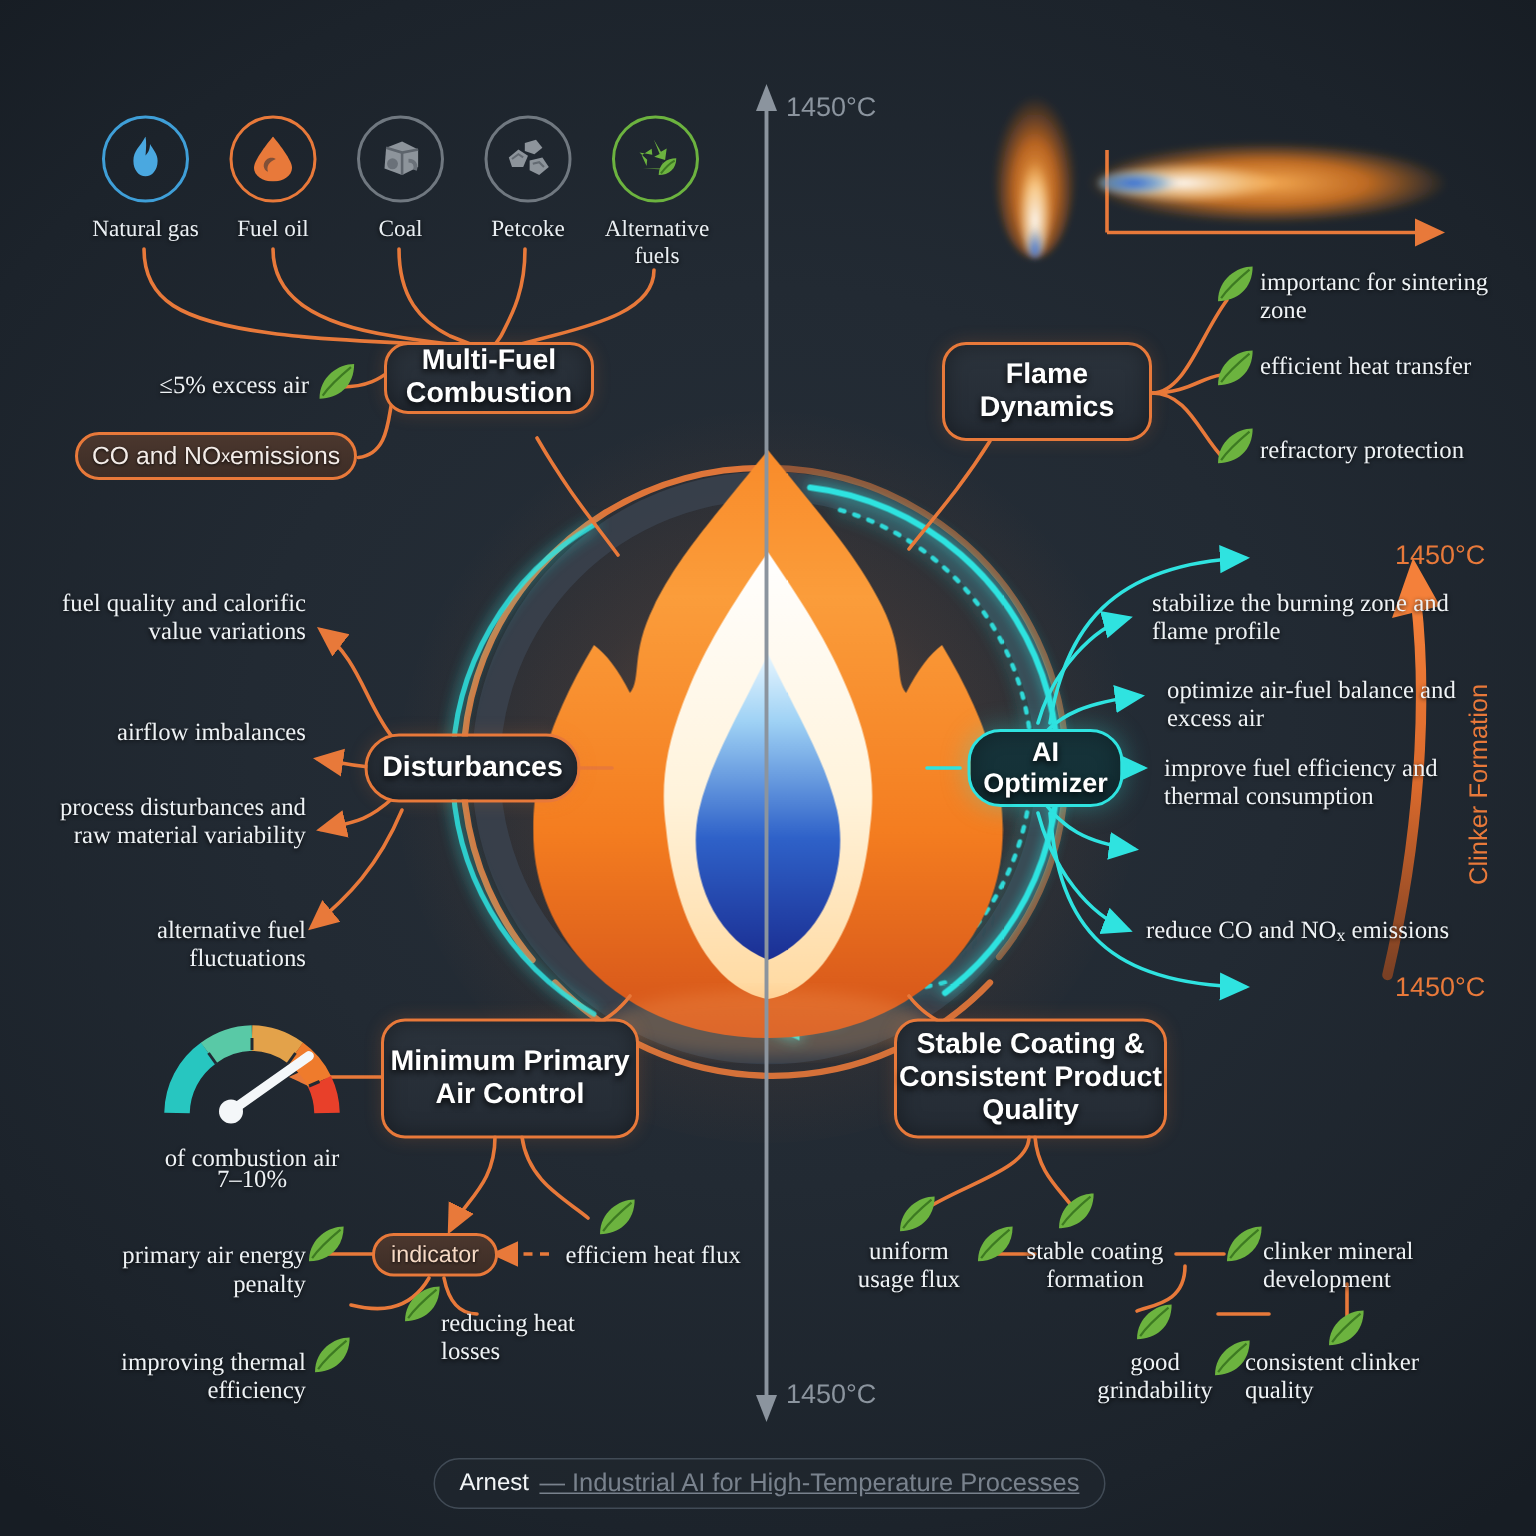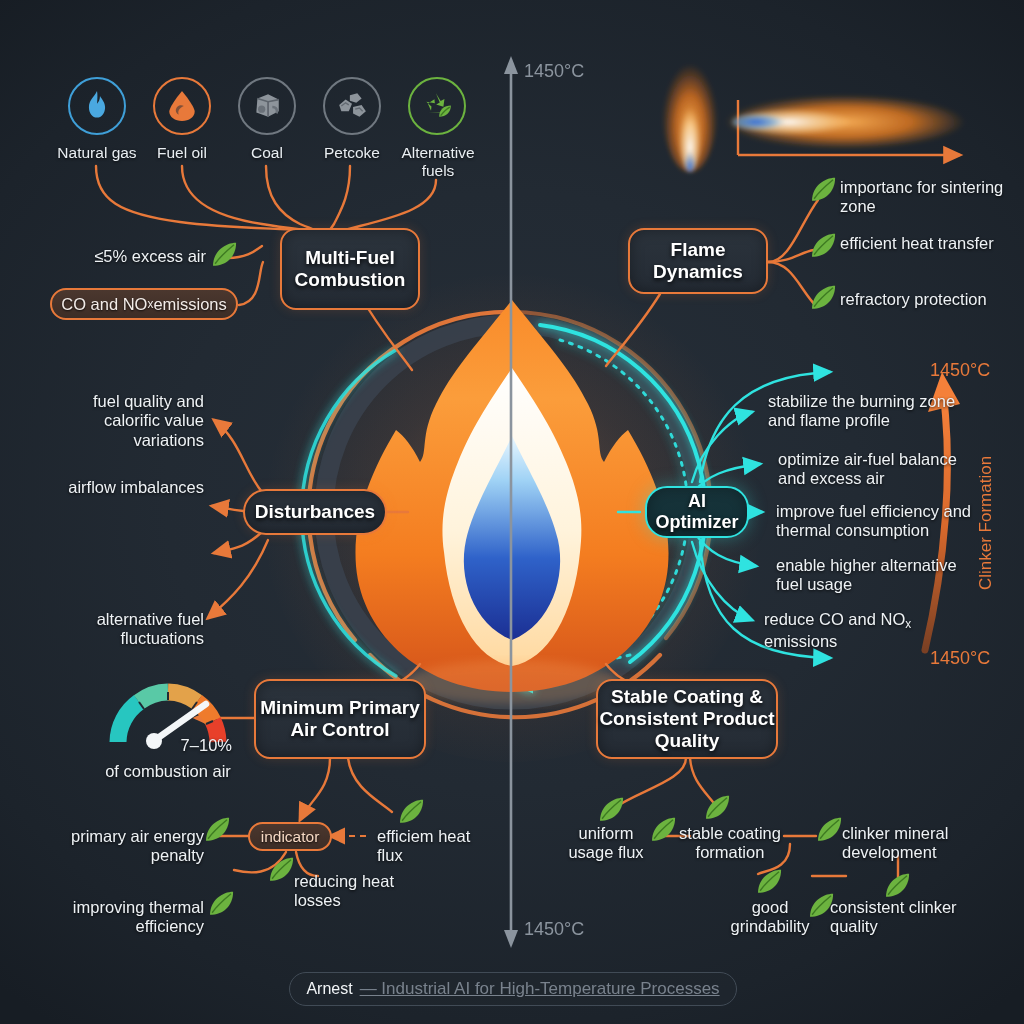--- a/index.html
+++ b/index.html
@@ -2,21 +2,21 @@
 <html><head>
 <meta charset="utf-8">
 <style>
   html,body{margin:0;padding:0;background:#1b222a;}
   body{width:1024px;height:1024px;overflow:hidden;
        font-family:"Liberation Sans","DejaVu Sans",sans-serif;}
   #stage{position:relative;width:1024px;height:1024px;
          background:radial-gradient(ellipse 75% 65% at 50% 48%, #262f39 0%, #222a33 45%, #1c232b 80%, #171d24 100%);
          overflow:hidden;}
   svg.layer{position:absolute;left:0;top:0;width:1024px;height:1024px;pointer-events:none;}
-  .abs{position:absolute;}
+  .abs{position:absolute;font-family:Liberation Serif, serif;}
   .txt{color:#eef2f5;font-size:16.5px;line-height:1.17;
        text-shadow:0 1px 3px rgba(0,0,0,.85);}
   .txt.c{text-align:center;}
   .txt.r{text-align:right;}
   .txt.l{text-align:left;}
   .iconlbl{color:#e9eef2;font-size:15.5px;text-align:center;line-height:1.15;
            text-shadow:0 1px 3px rgba(0,0,0,.8);}
   
   .node{position:absolute;display:flex;align-items:center;justify-content:center;
         text-align:center;font-weight:bold;color:#ffffff;
@@ -389,21 +389,21 @@
     <svg width="32" height="30" viewBox="0 0 30 28">
       <path d="M14,2 L18.4,9.4 L22,7.4 L21,14.6 L14.2,12.6 L17.6,10.8 Z" fill="#6cb33f"></path>
       <path d="M5,10 L13,11.4 L12.6,7.6 L6.4,11.6 L9.4,18.4 L9.8,14.4 Z" fill="#6cb33f"></path>
       <path d="M7,20 L12,20 L22,20 L19,16 L24,19.8 L19.4,23.6 L21,20.6" fill="#6cb33f"></path>
       <path d="M17,24 C17,17 22,13.5 28,13.5 C28,20 23.5,24 17,24 Z" fill="#6cb33f"></path>
       <path d="M18.4,23 C21,19.6 24,16.6 27,15" fill="none" stroke="#3d7a22" stroke-width="1.3"></path>
     </svg>
   </div>
   <div class="iconlbl abs" style="left:392px;top:144px;width:92px;">Alternative fuels</div>
 
-  <div class="node orange" style="left:256px;top:228px;width:140px;height:82px;margin-left:24px;">Multi-Fuel Combustion</div>
+  <div class="node orange" style="left:256px;top:228px;width:140px;height:48px;">Multi-Fuel Combustion</div>
 
   <div class="node orange" style="left:628px;top:228px;width:140px;height:66px;">Flame Dynamics</div>
 
   <div class="node orange" style="left:243px;top:489px;width:144px;height:46px;border-radius:23px;">Disturbances</div>
 
   <div class="node teal" style="left:645px;top:486px;width:104px;height:52px;">AI Optimizer</div>
 
   <div class="node orange" style="left:254px;top:679px;width:172px;height:80px;">Minimum Primary Air Control</div>
 
   <div class="node orange" style="left:596px;top:679px;width:182px;height:80px;">Stable Coating &amp; Consistent Product Quality</div>
@@ -412,29 +412,29 @@
 
   <div class="txt r abs" style="left:56px;top:247px;width:150px;">≤5% excess air</div>
   <div class="pill" style="left:50px;top:288px;width:188px;height:32px;">CO and NO<sub>x</sub> emissions</div>
 
   <div class="txt l abs" style="left:840px;top:178px;width:166px;">importanc for sintering zone</div>
   <div class="txt l abs" style="left:840px;top:234px;width:166px;">efficient heat transfer</div>
   <div class="txt l abs" style="left:840px;top:290px;width:166px;">refractory protection</div>
 
   <div class="txt r abs" style="left:40px;top:392px;width:164px;">fuel quality and calorific value variations</div>
   <div class="txt r abs" style="left:40px;top:478px;width:164px;">airflow imbalances</div>
+  <div class="txt r abs" style="left:30px;top:528px;width:174px;">process disturbances and raw material variability</div>
   <div class="txt r abs" style="left:40px;top:610px;width:164px;">alternative fuel fluctuations</div>
 
   <div class="txt l abs" style="left:768px;top:392px;width:200px;">stabilize the burning zone and flame profile</div>
   <div class="txt l abs" style="left:778px;top:450px;width:208px;">optimize air-fuel balance and excess air</div>
   <div class="txt l abs" style="left:776px;top:502px;width:232px;">improve fuel efficiency and thermal consumption</div>
-  <div class="txt l abs" style="left:776px;top:556px;width:210px;">enable higher alternative fuel usage</div>
   <div class="txt l abs" style="left:764px;top:610px;width:212px;">reduce CO and NO<sub>x</sub> emissions</div>
 
-  <div class="txt c abs" style="left:104px;top:736px;width:128px;text-align:right;">7–10%</div>
+  <div class="txt c abs" style="left:104px;top:776px;width:128px;">7–10%</div>
   <div class="txt c abs" style="left:86px;top:762px;width:164px;">of combustion air</div>
   <div class="txt r abs" style="left:56px;top:827px;width:148px;">primary air energy penalty</div>
   <div class="txt l abs" style="left:377px;top:827px;width:122px;">efficiem heat flux</div>
   <div class="txt l abs" style="left:294px;top:872px;width:132px;">reducing heat losses</div>
   <div class="txt r abs" style="left:42px;top:898px;width:162px;">improving thermal efficiency</div>
 
   <div class="txt c abs" style="left:560px;top:824px;width:92px;">uniform usage flux</div>
   <div class="txt c abs" style="left:672px;top:824px;width:116px;">stable coating formation</div>
   <div class="txt l abs" style="left:842px;top:824px;width:160px;">clinker mineral development</div>
   <div class="txt c abs" style="left:716px;top:898px;width:108px;">good grindability</div>

